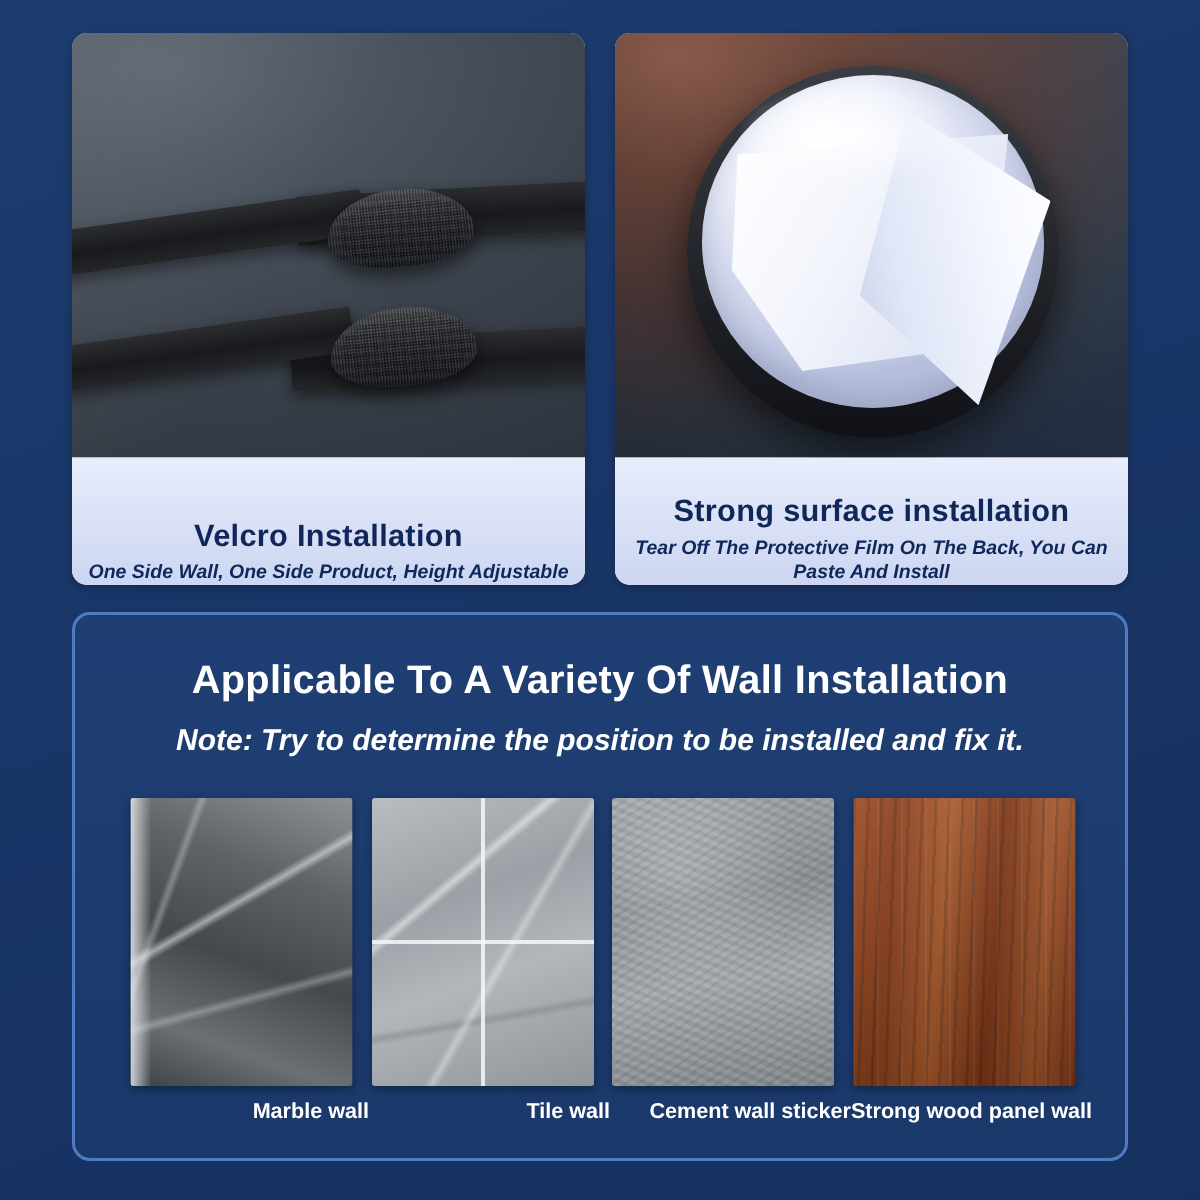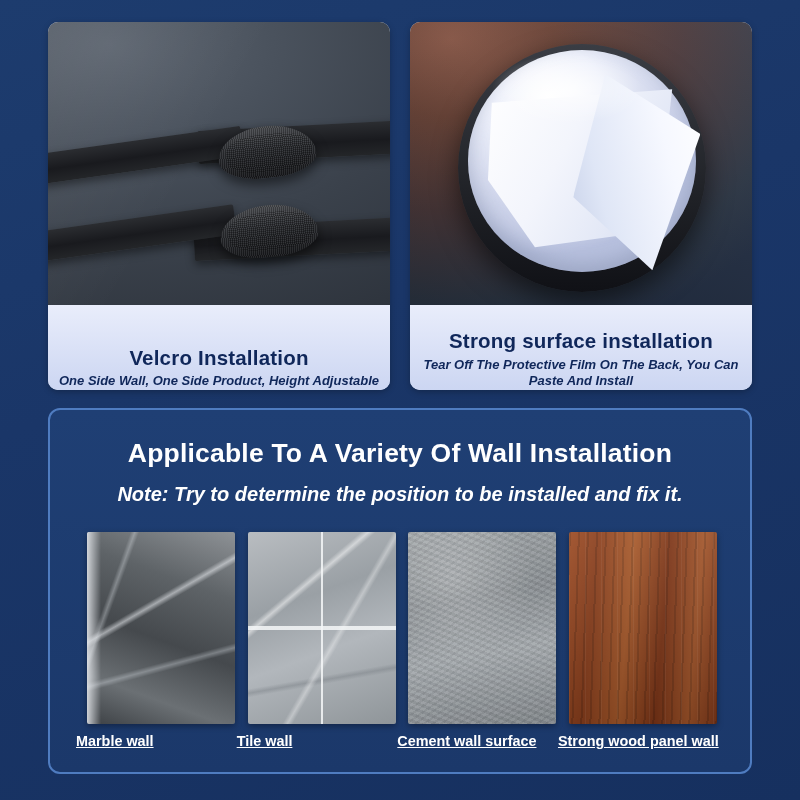--- a/index.html
+++ b/index.html
@@ -235,25 +235,24 @@
     height: 192px;
     border-radius: 2px;
     overflow: hidden;
     position: relative;
     box-shadow: 0 2px 6px rgba(0,0,0,0.35);
   }
   .swatch-label {
     color: #ffffff;
     font-size: 14.4px;
     font-weight: bold;
-    text-align: left;
+    text-align: right;
     margin-top: 9px;
     line-height: 1.2;
     width: 170px;
-    text-decoration: underline;
   }
 
   
   .sw-marble {
     background:
       linear-gradient(135deg, rgba(255,255,255,0.25) 0 2px, rgba(0,0,0,0) 2px 14px),
       linear-gradient(200deg, #8e9296 0%, #5e6367 28%, #45494d 55%, #6b7074 80%, #3c4044 100%);
   }
   .sw-marble::before {
     content: "";
@@ -373,21 +372,21 @@
         <div class="swatch-label">Marble wall</div>
       </div>
 
       <div class="swatch-cell">
         <div class="swatch sw-tile"></div>
         <div class="swatch-label">Tile wall</div>
       </div>
 
       <div class="swatch-cell">
         <div class="swatch sw-cement"></div>
-        <div class="swatch-label">Cement wall surface</div>
+        <div class="swatch-label">Cement wall sticker</div>
       </div>
 
       <div class="swatch-cell">
         <div class="swatch sw-wood"></div>
         <div class="swatch-label">Strong wood panel wall</div>
       </div>
 
     </div>
   </div>
 

